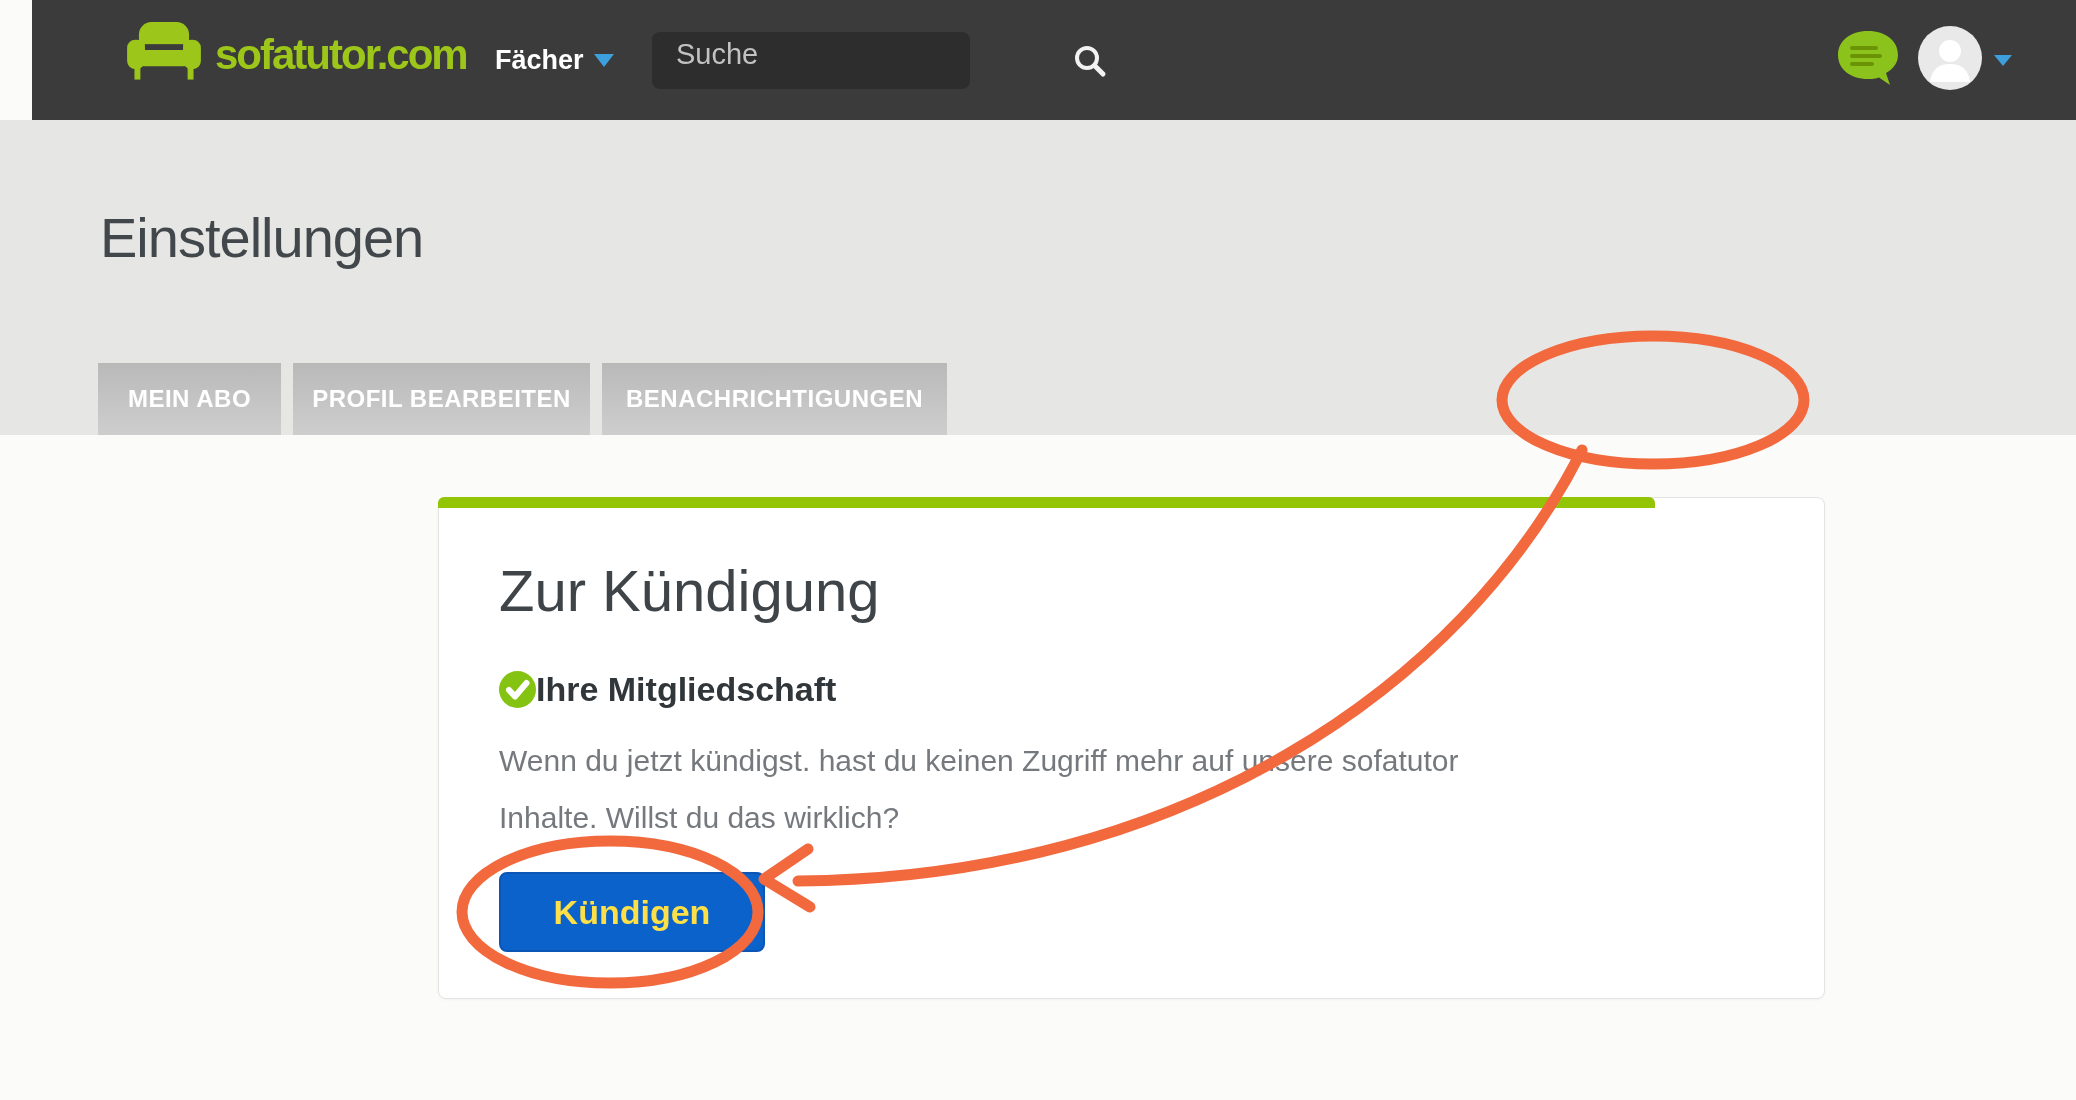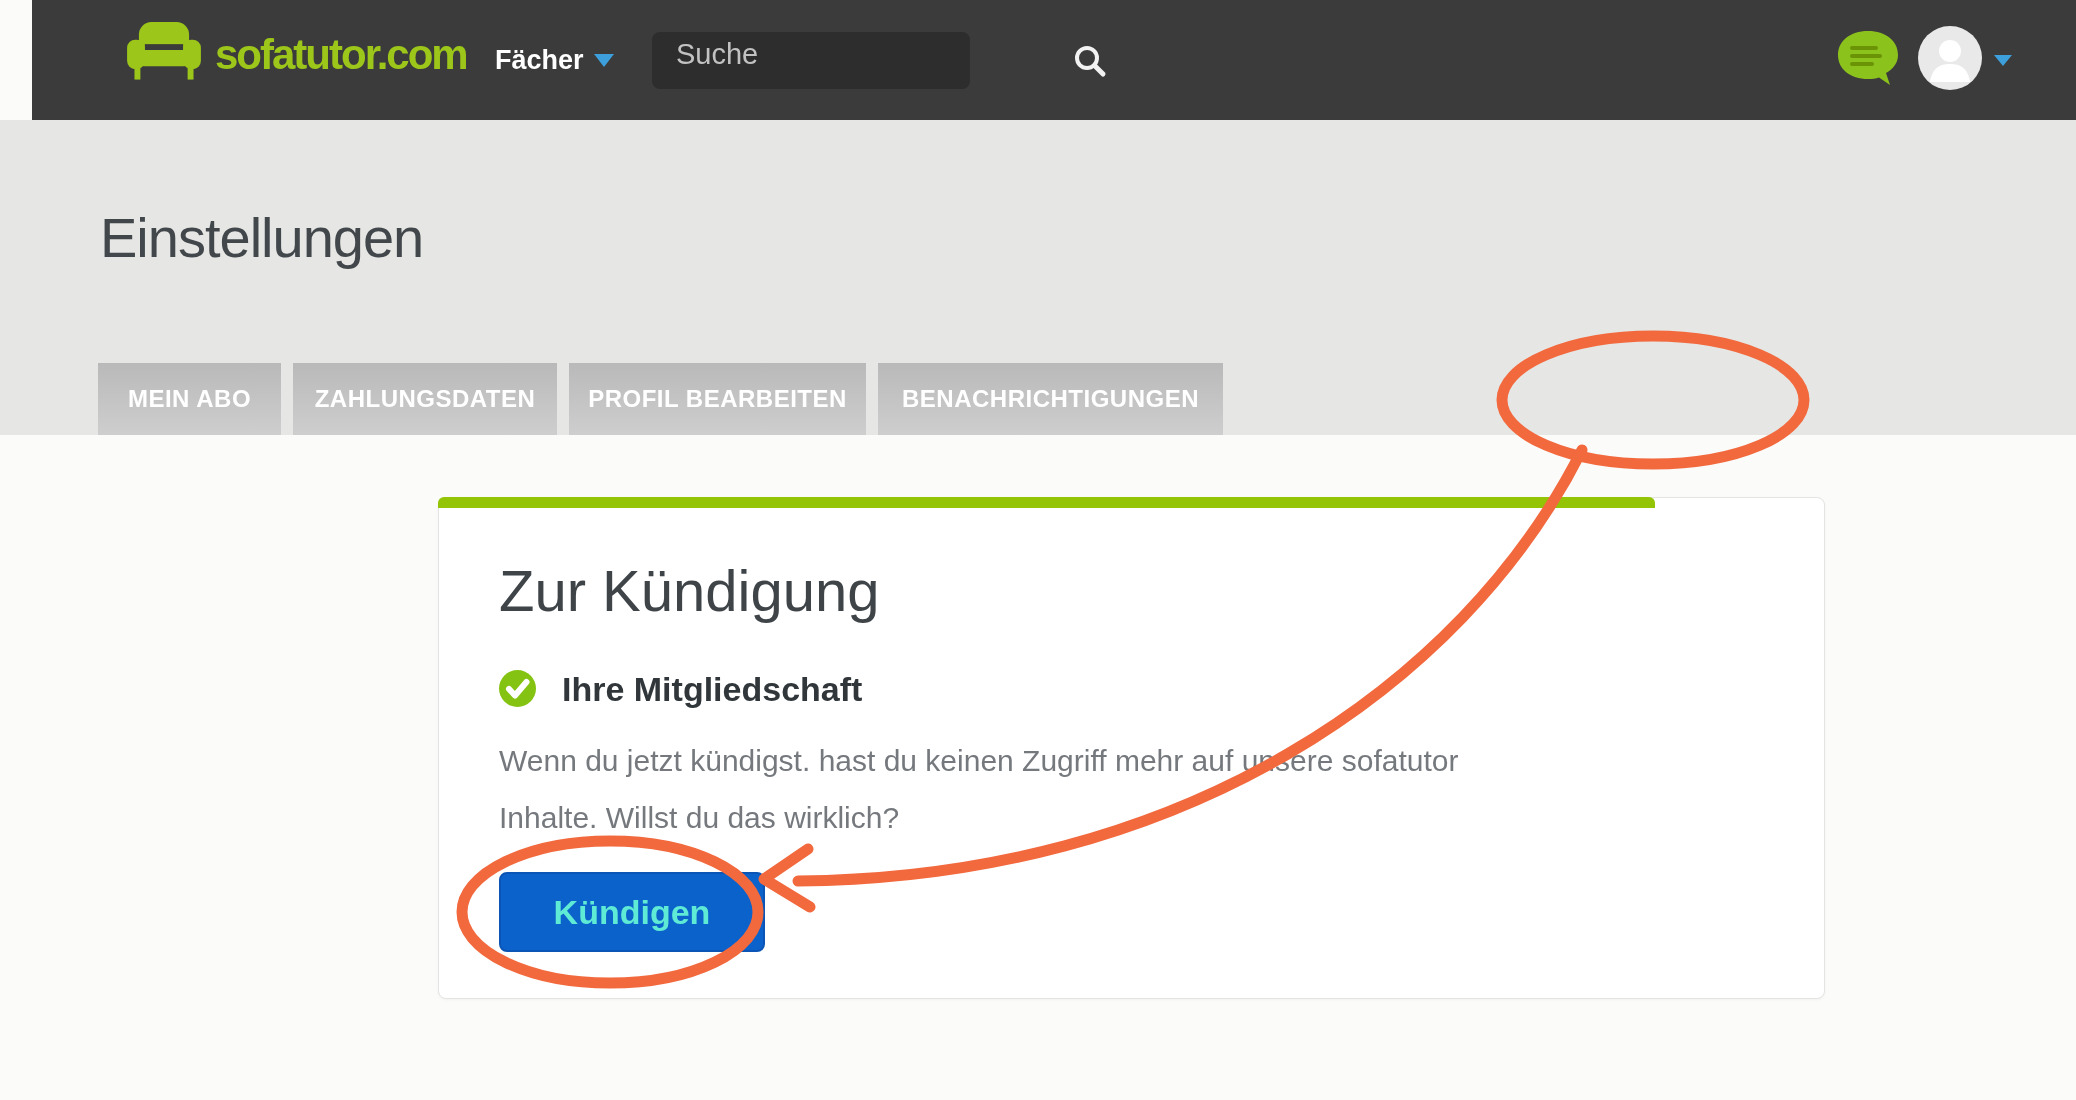--- a/index.html
+++ b/index.html
@@ -116,39 +116,39 @@
     background: #93c506;
     border-radius: 6px 6px 0 0;
   }
   .card-heading {
     position: absolute; left: 60px; top: 64px;
     font-size: 58px; font-weight: 300; color: #3f4448;
     line-height: 1;
   }
   .membership-row {
     position: absolute; left: 60px; top: 172px;
-    display: flex; align-items: flex-start; gap: 26px;
+    display: flex; align-items: center; 
   }
   .check-circle {
     width: 37px; height: 37px; border-radius: 50%;
     background: #85c313;
     display: flex; align-items: center; justify-content: center;
   }
   .membership-label { font-size: 34px; font-weight: bold; color: #303639; }
   .card-body {
     position: absolute; left: 60px; top: 234px;
     font-size: 30px; color: #75797d; line-height: 57px;
   }
   .cancel-button {
     position: absolute; left: 60px; top: 374px;
     width: 266px; height: 80px;
     background: #0c62cb;
     border: 2px solid #0a55b5;
     border-radius: 8px;
-    color: #5eead4; font-size: 34px; font-weight: bold;
+    color: #fde047; font-size: 34px; font-weight: bold;
     font-family: "Liberation Sans", sans-serif;
     display: flex; align-items: center; justify-content: center;
     cursor: pointer;
   }
 
   
   .annotation-overlay {
     position: absolute; top: 0; left: 0;
     width: 2076px; height: 1100px;
     pointer-events: none;
@@ -208,21 +208,20 @@
       </span>
       <span class="caret-down" style="border-top-width:11px;border-left-width:9px;border-right-width:9px;"></span>
     </div>
   </div>
 </div>
 
 <div class="band">
   <h1 class="page-title">Einstellungen</h1>
   <div class="tabs">
     <div class="tab tab-0">MEIN ABO</div>
-    <div class="tab tab-1">ZAHLUNGSDATEN</div>
     <div class="tab tab-2">PROFIL BEARBEITEN</div>
     <div class="tab tab-4">BENACHRICHTIGUNGEN</div>
   </div>
 </div>
 
 <div class="content">
   <div class="card">
     <div class="card-topbar"></div>
     <h2 class="card-heading">Zur Kündigung</h2>
     <div class="membership-row">

